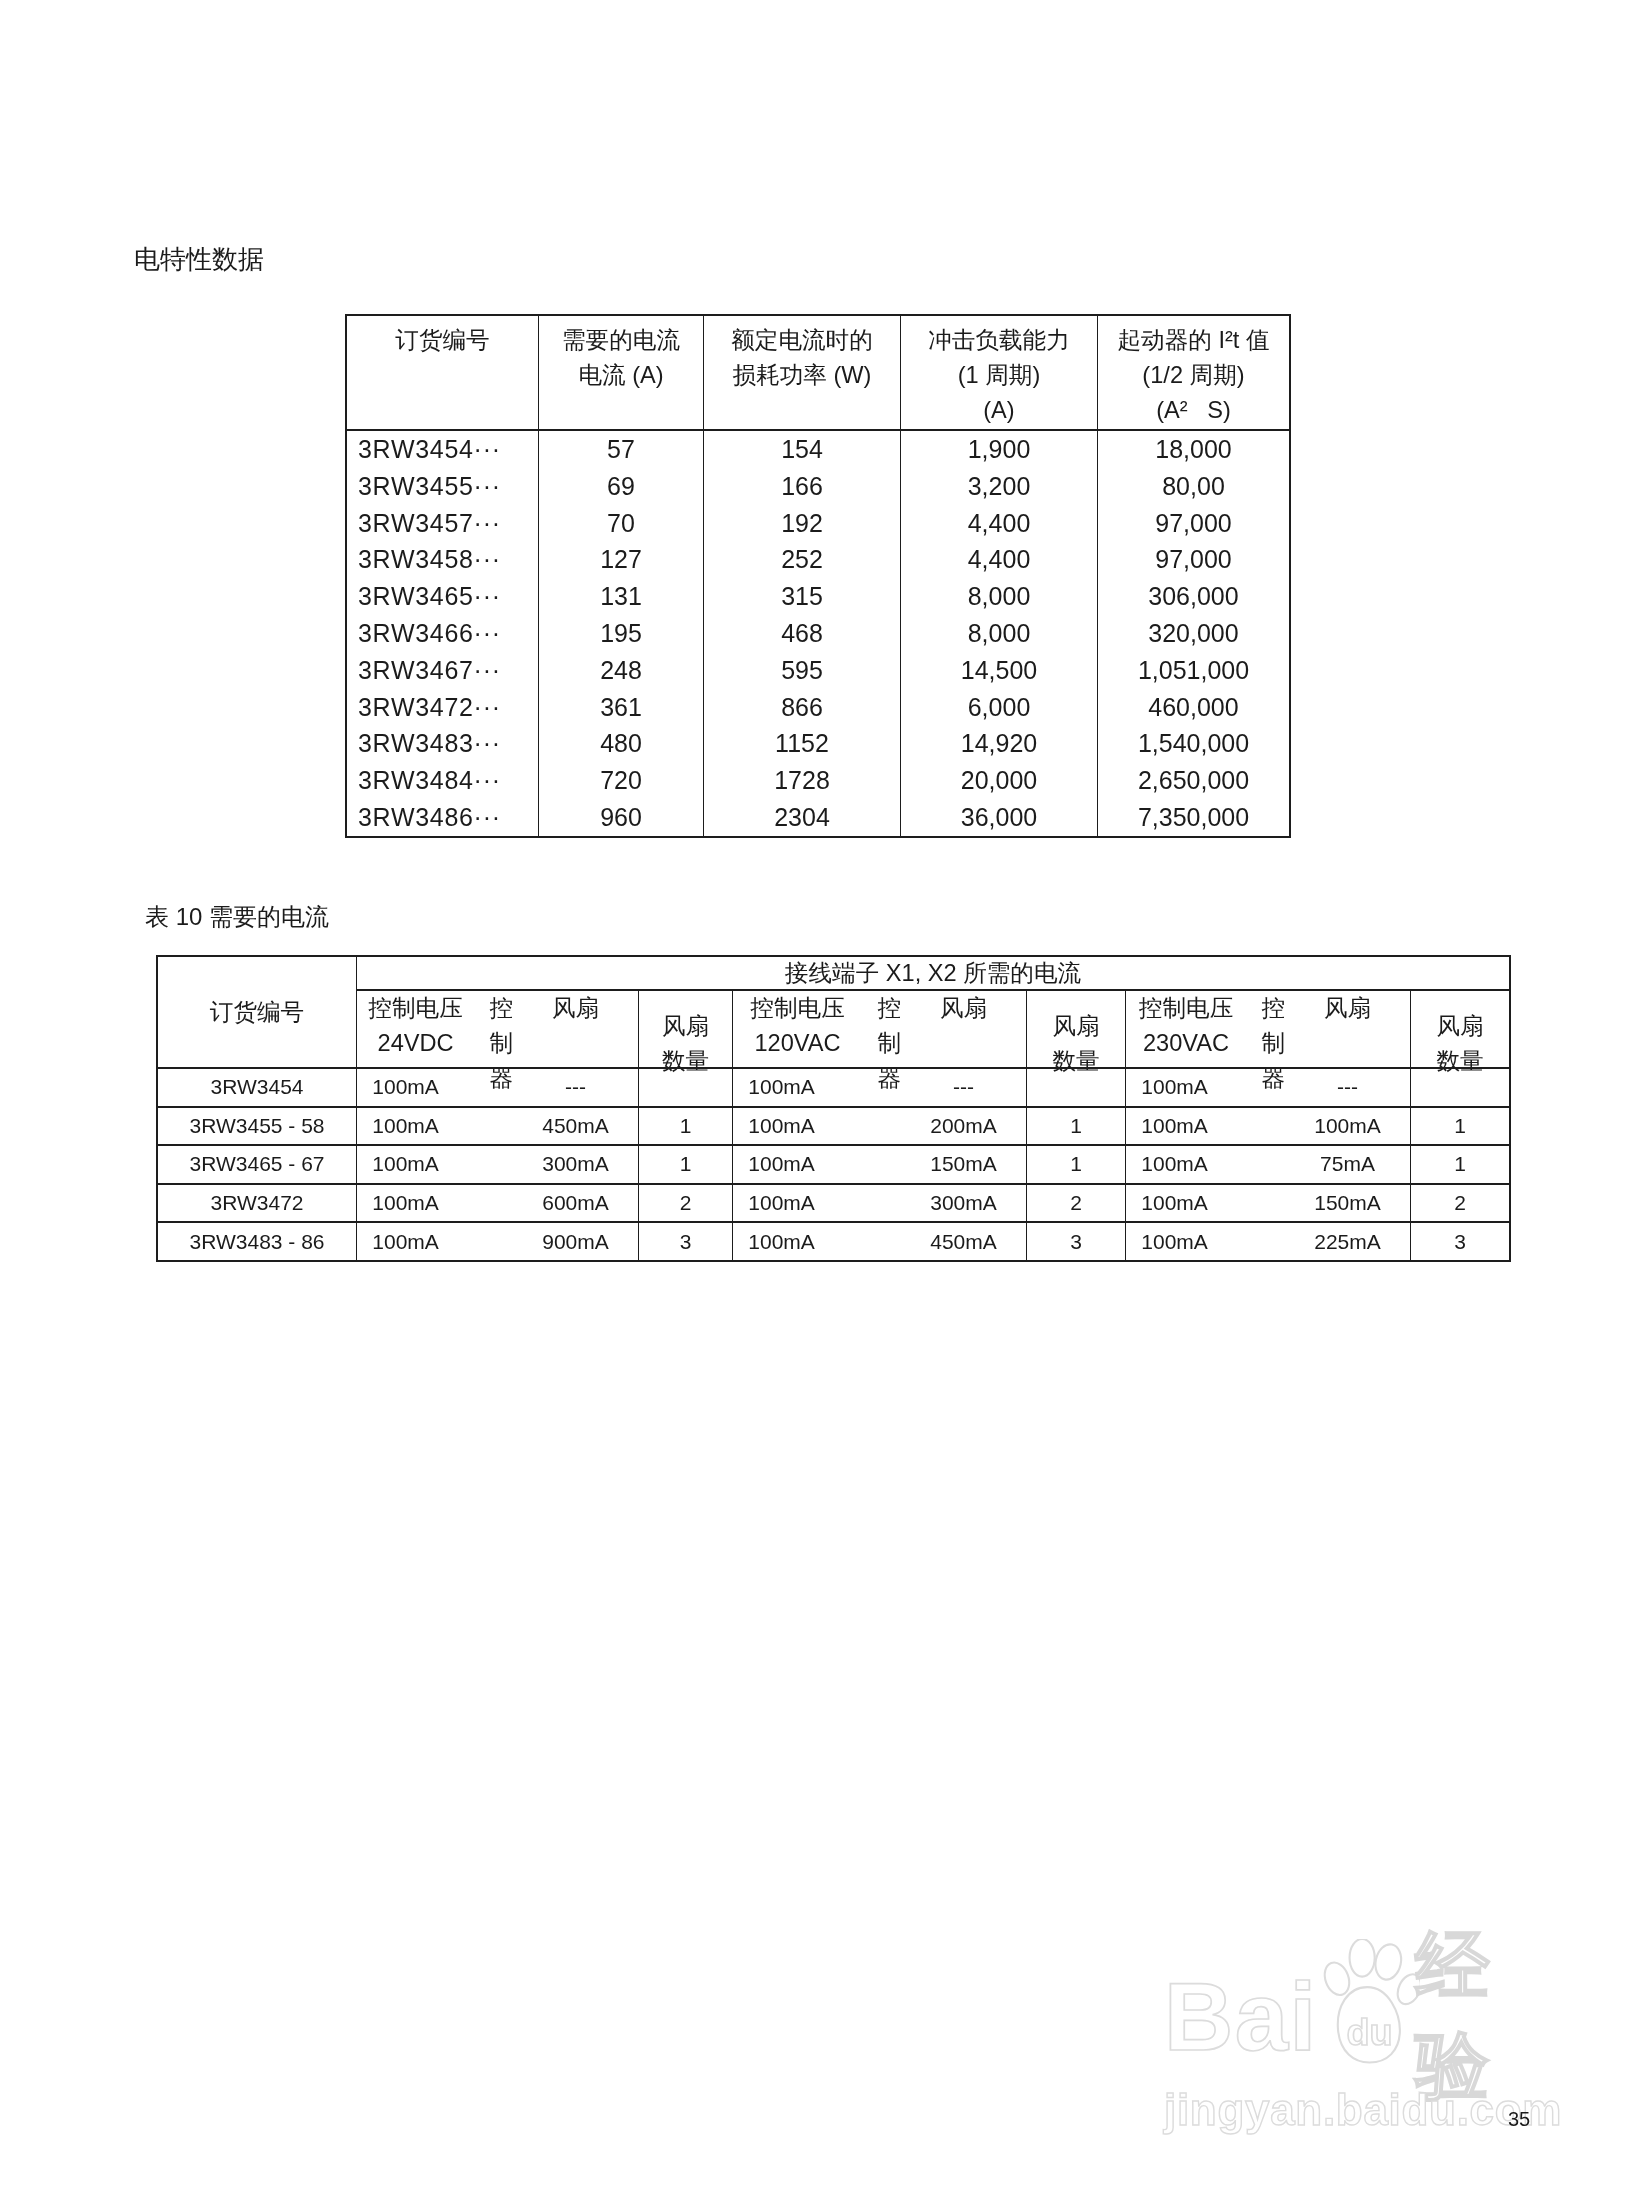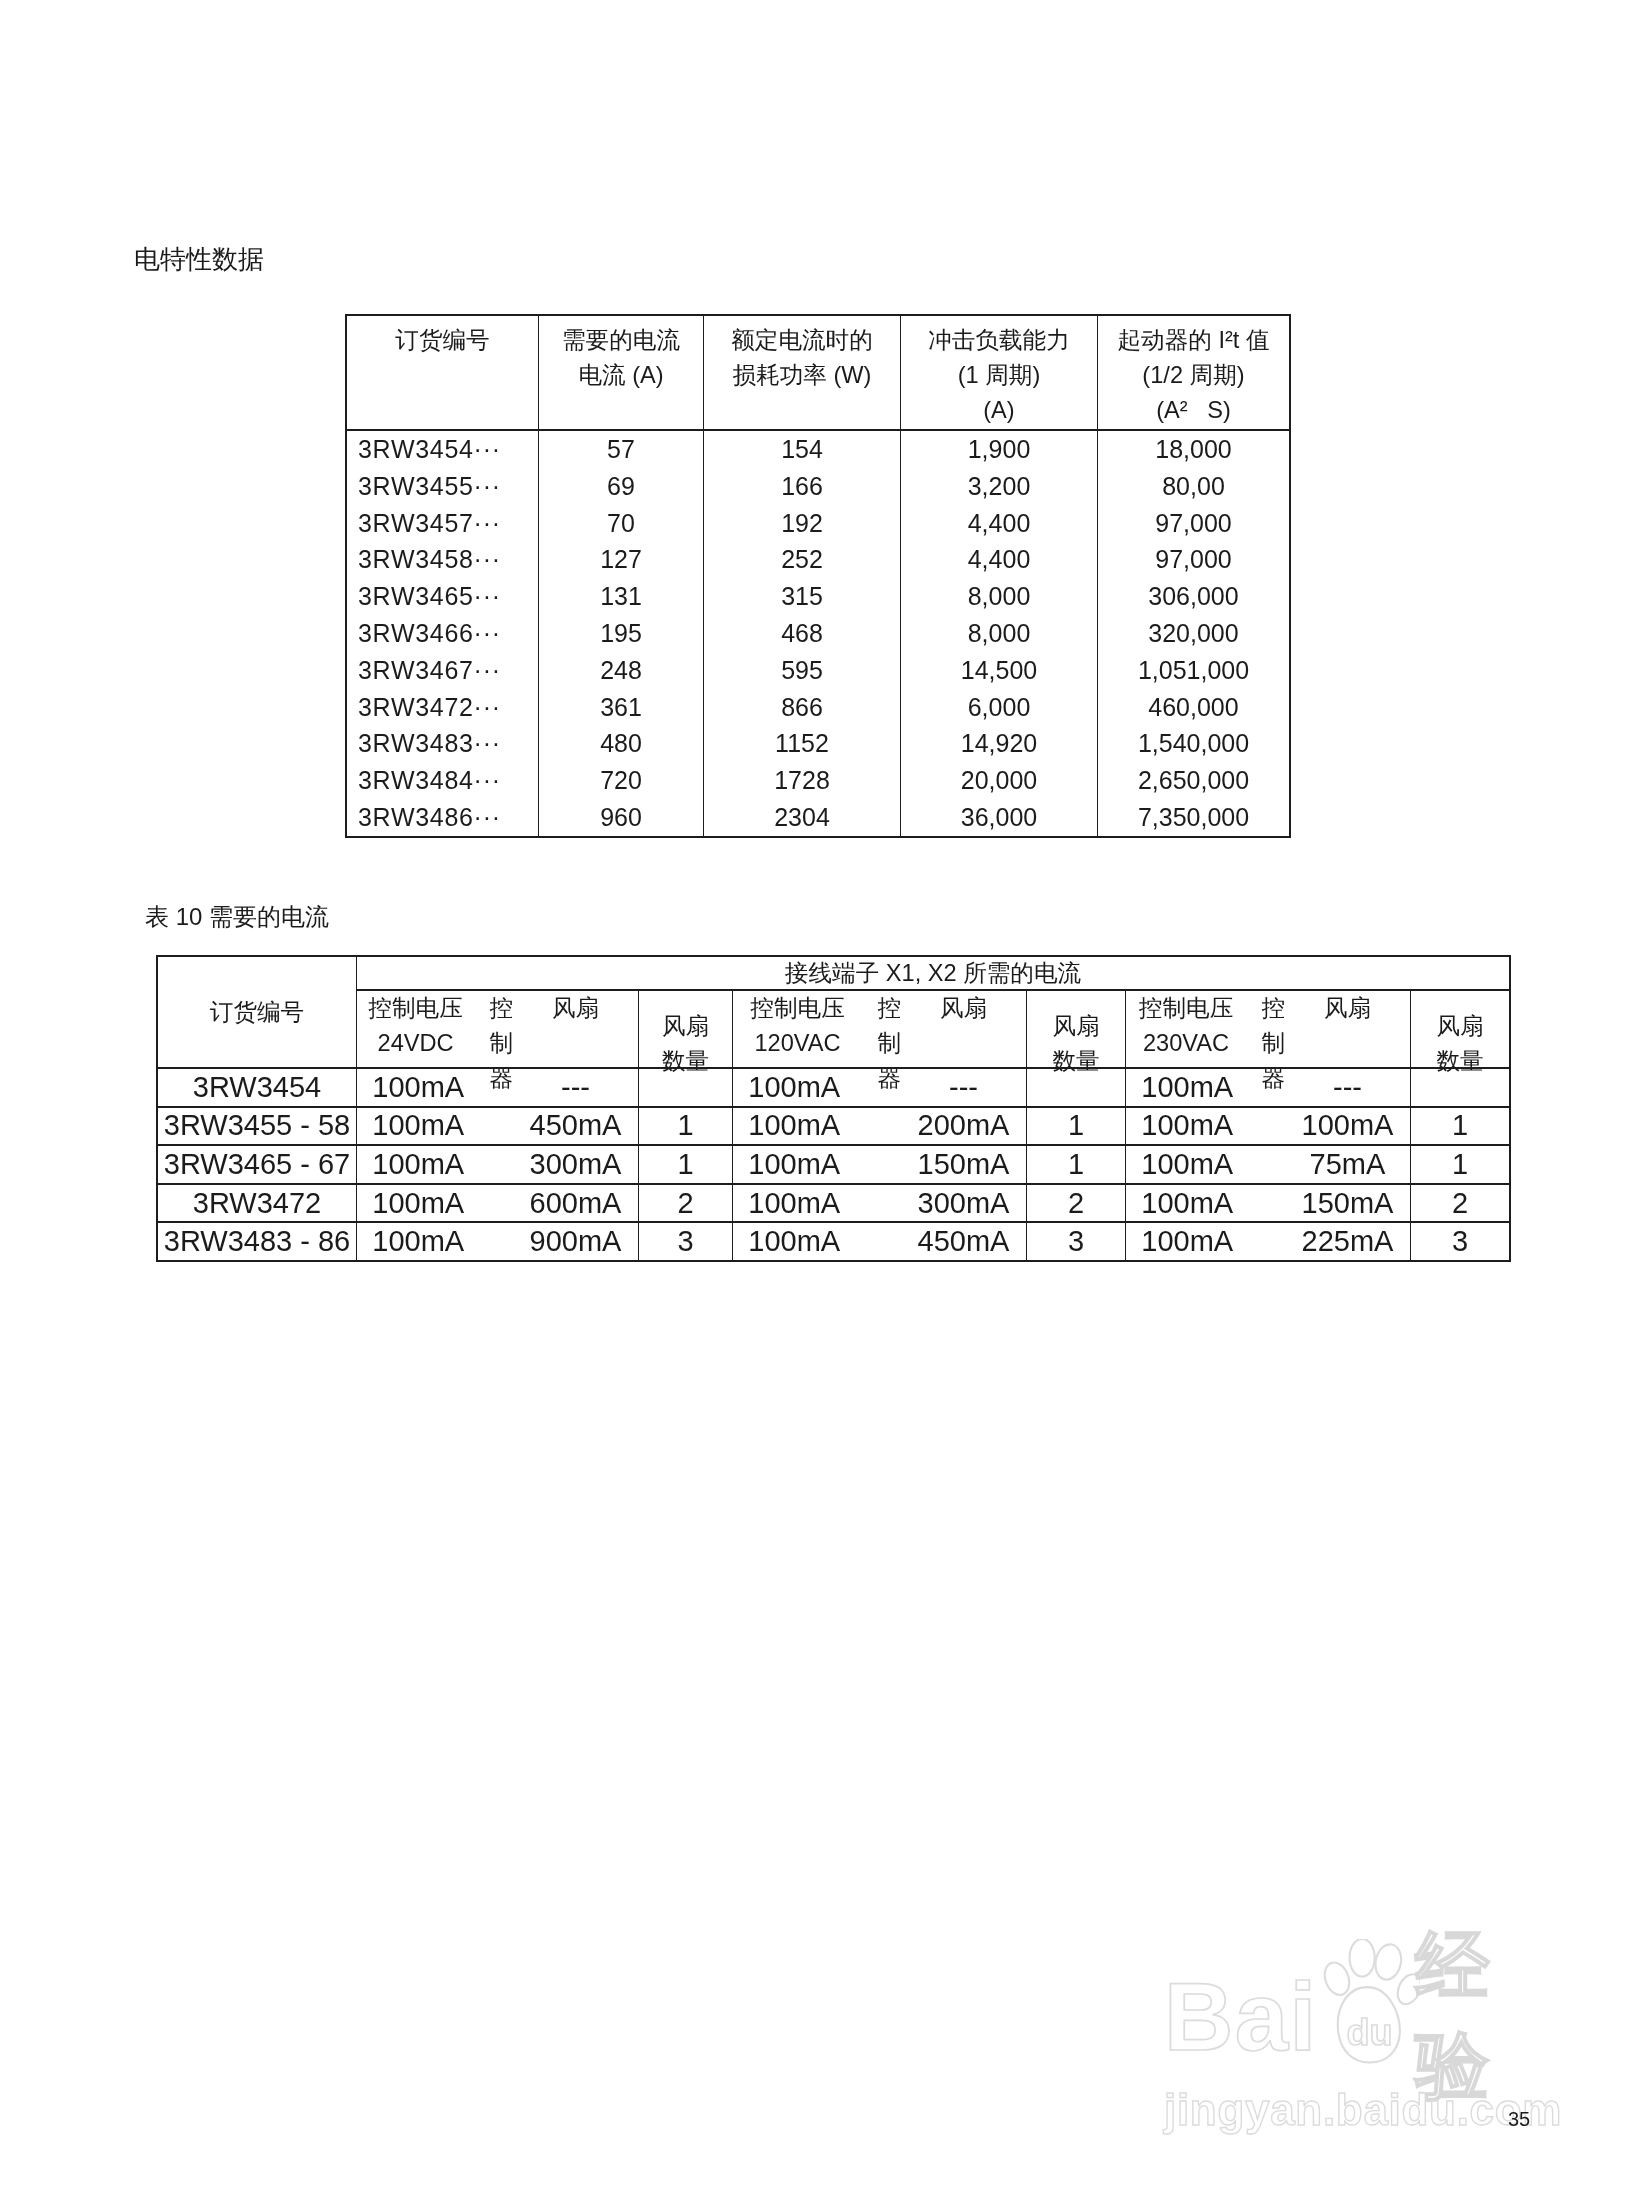--- a/index.html
+++ b/index.html
@@ -68,21 +68,21 @@
   .t2h-sec .fl{flex:0 0 125px;text-align:center;}
   .t2h-qty{
     box-sizing:border-box;border-right:1.4px solid #1d1d1d;font-size:23.6px;
     display:flex;flex-direction:column;justify-content:center;text-align:center;line-height:35px;
   }
   .t2h-qty.q2{border-right:none;}
   .s0{flex:0 0 282px;} .s1{flex:0 0 294px;} .s2{flex:0 0 285px;}
   .q0{flex:0 0 94px;} .q1{flex:0 0 99px;} .q2{flex:1;}
   #t2-body{flex:1;display:flex;flex-direction:column;}
   .t2row{flex:1;display:flex;border-top:2.1px solid #1d1d1d;}
-  .t2row .t2c{box-sizing:border-box;border-right:1.4px solid #1d1d1d;font-size:29px;}
+  .t2row .t2c{box-sizing:border-box;border-right:1.4px solid #1d1d1d;font-size:21px;}
   .t2-order{flex:0 0 199px;display:flex;align-items:center;justify-content:center;}
   .t2-sec{display:flex;}
   .t2-sec .ctrl{flex:1;display:flex;align-items:center;padding-left:15.3px;}
   .t2-sec .fan{flex:0 0 125px;display:flex;align-items:center;justify-content:center;}
   .t2-qty{display:flex;align-items:center;justify-content:center;}
   .t2row .t2c.q2{border-right:none;}
 
   
   #wm{
     left:1164px;top:1948px;width:403px;

